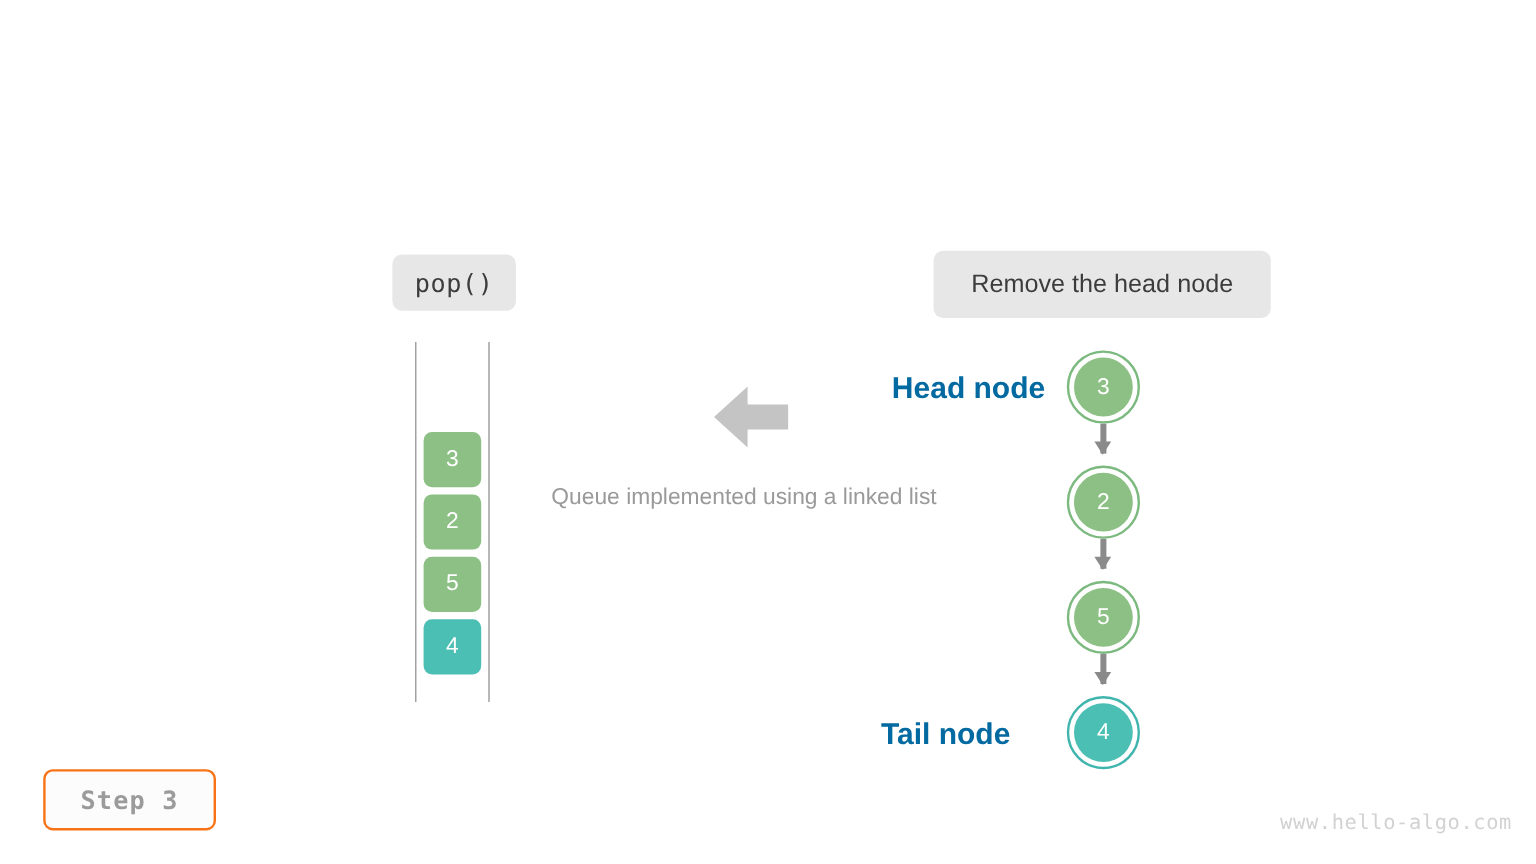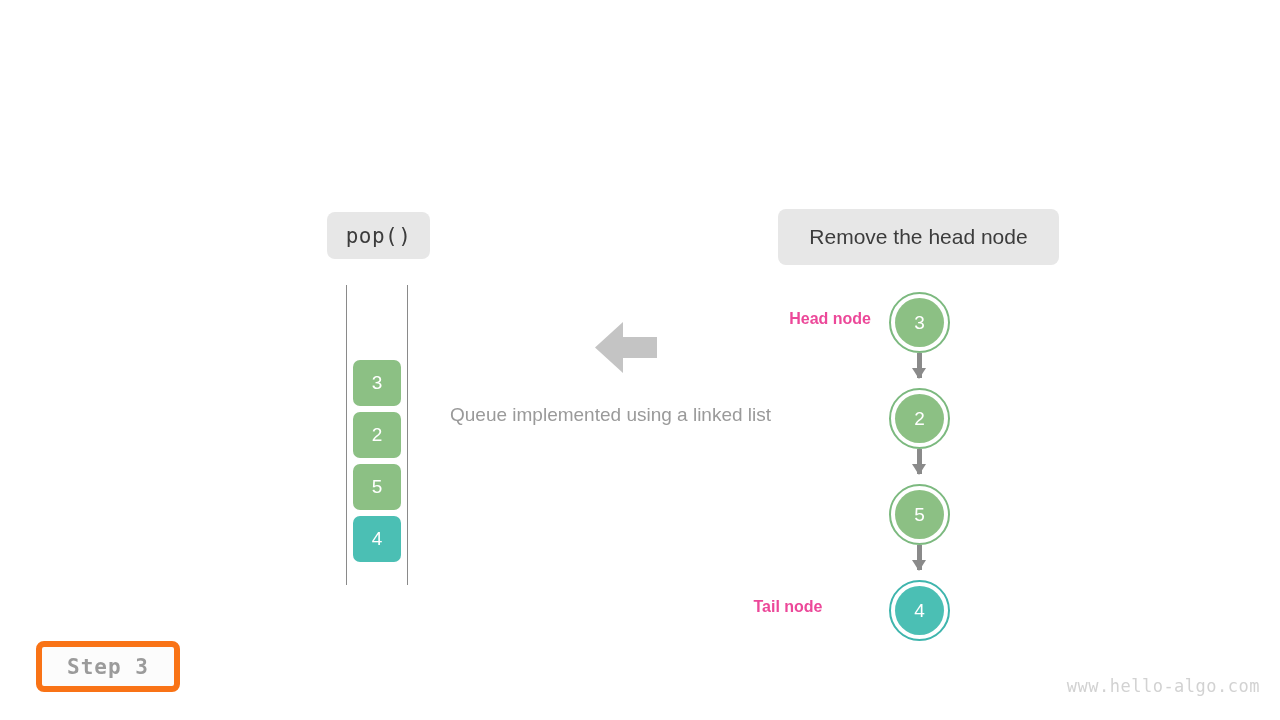--- a/index.html
+++ b/index.html
@@ -90,24 +90,24 @@
     position: absolute;
     left: 595px;
     top: 320px;
     width: 62px;
     height: 55px;
   }
 
   
   #caption {
     position: absolute;
-    left: 450px;
+    left: 417px;
     top: 404px;
     width: 406px;
-    text-align: left;
+    text-align: center;
     color: #9a9a9a;
     font-size: 19px;
     white-space: nowrap;
   }
 
   
   #linked-list {
     position: absolute;
     left: 889px;
     top: 292px;
@@ -152,38 +152,38 @@
     position: absolute;
     left: -5px;
     bottom: -1px;
     border-left: 7.5px solid transparent;
     border-right: 7.5px solid transparent;
     border-top: 11px solid #8a8a8a;
   }
 
   .node-label {
     position: absolute;
-    font-size: 16px;
+    font-size: 25px;
     font-weight: bold;
-    color: #ec4899;
+    color: #0369a1;
     white-space: nowrap;
     text-align: right;
   }
   #head-label { left: 683px; top: 310px; width: 188px; }
   #tail-label { left: 694px; top: 598px; width: 188px; text-align: center; }
 
   
   #step-badge {
     position: absolute;
     left: 36px;
     top: 641px;
     width: 144px;
     height: 51px;
     box-sizing: border-box;
-    border: 6px solid #f97316;
+    border: 2px solid #f97316;
     border-radius: 8px;
     background: #fcfcfc;
     display: flex;
     align-items: center;
     justify-content: center;
     font-family: "DejaVu Sans Mono", monospace;
     font-size: 21px;
     font-weight: bold;
     color: #9b9b9b;
     letter-spacing: 1px;

